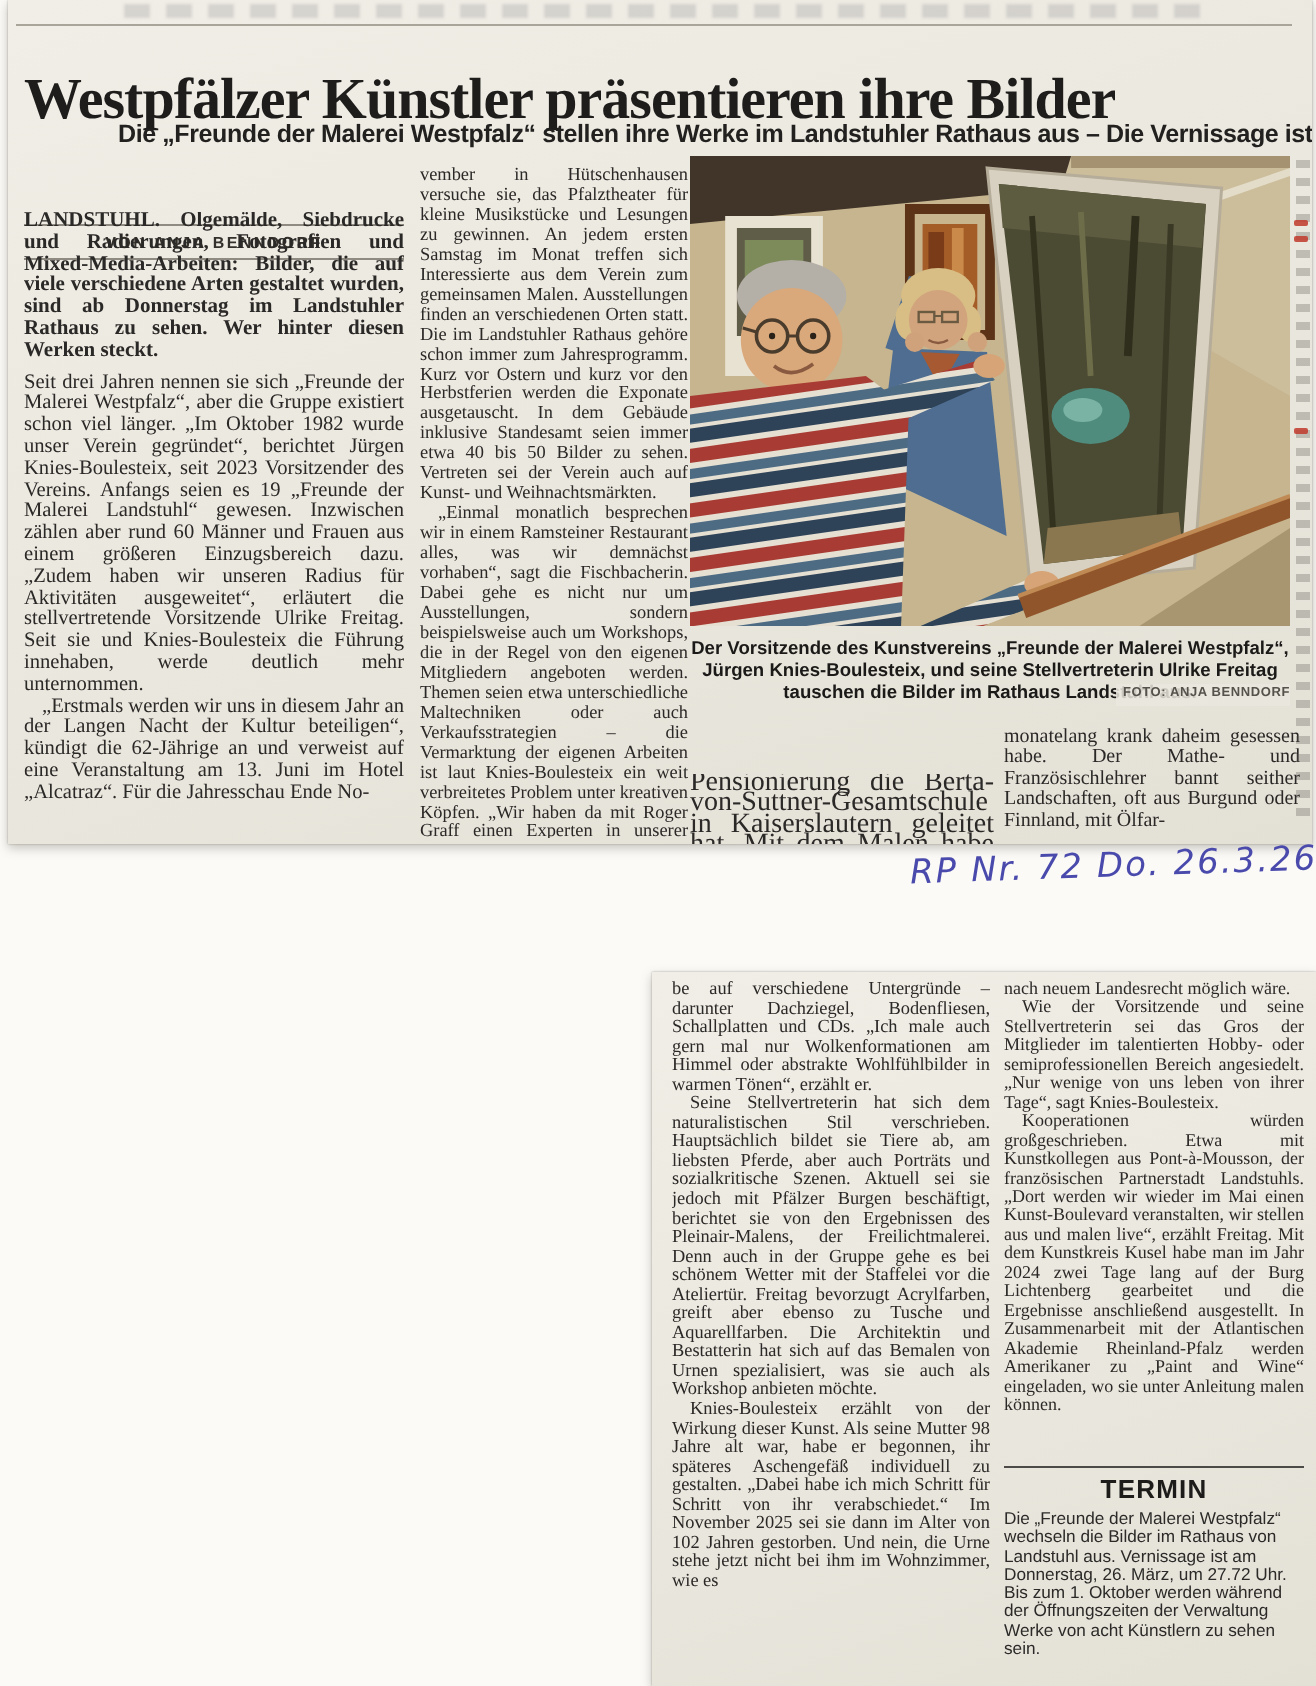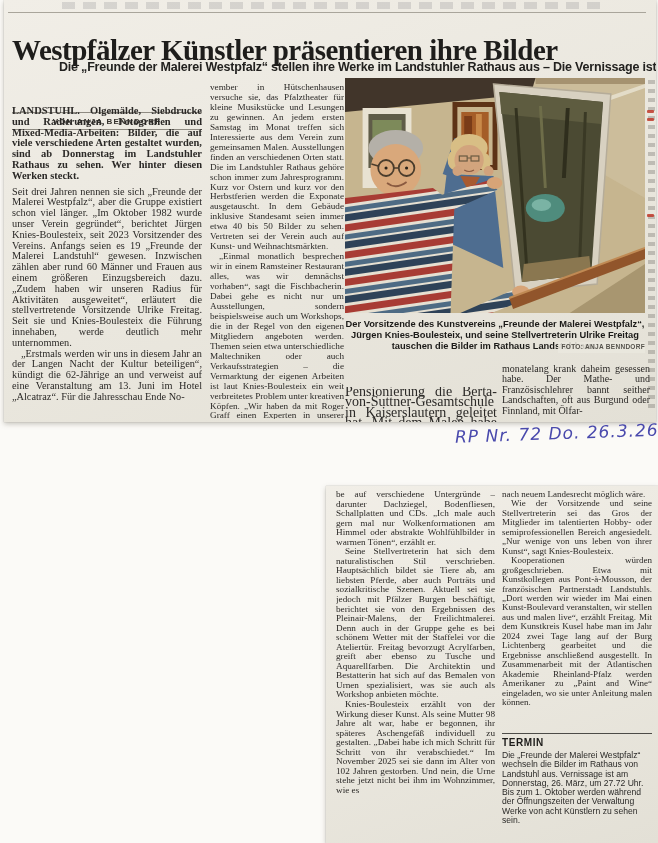--- a/index.html
+++ b/index.html
@@ -76,22 +76,22 @@
     transform:rotate(-2deg);white-space:nowrap;
   }
   
   .blcol{left:10px;top:4px;width:159px;height:349px;font-size:9.2px;line-height:9.55px;}
   .brcol{left:176px;top:4px;width:150px;height:240px;font-size:9.0px;line-height:9.45px;}
   .termin{
     left:176px;top:247px;width:150px;
     border-top:1px solid #4c4b47;padding-top:3px;
   }
   .termin-title{
-    font-family:"Liberation Sans",sans-serif;font-weight:bold;font-size:10px;
-    letter-spacing:.6px;color:#1d1c1a;margin-bottom:3px;
+    font-family:"Liberation Sans",sans-serif;font-weight:bold;font-size:13px;
+    letter-spacing:.6px;color:#1d1c1a;margin-bottom:3px;text-align:center;
   }
   .termin-text{
     font-family:"Liberation Sans",sans-serif;font-size:8.6px;line-height:9.3px;color:#2b2a28;
   }
 </style>
 </head>
 <body>
 
 <div class="piece" id="piece-top">
 
@@ -223,21 +223,21 @@
 <div class="piece" id="piece-bottom">
 
   <div class="abs col blcol">
     <p>be auf verschiedene Untergründe – darunter Dachziegel, Bodenfliesen, Schallplatten und CDs. „Ich male auch gern mal nur Wolkenformationen am Himmel oder abstrakte Wohlfühlbilder in warmen Tönen“, erzählt er.</p>
     <p class="ind">Seine Stellvertreterin hat sich dem naturalistischen Stil verschrieben. Hauptsächlich bildet sie Tiere ab, am liebsten Pferde, aber auch Porträts und sozialkritische Szenen. Aktuell sei sie jedoch mit Pfälzer Burgen beschäftigt, berichtet sie von den Ergebnissen des Pleinair-Malens, der Freilichtmalerei. Denn auch in der Gruppe gehe es bei schönem Wetter mit der Staffelei vor die Ateliertür. Freitag bevorzugt Acrylfarben, greift aber ebenso zu Tusche und Aquarellfarben. Die Architektin und Bestatterin hat sich auf das Bemalen von Urnen spezialisiert, was sie auch als Workshop anbieten möchte.</p>
     <p class="ind">Knies-Boulesteix erzählt von der Wirkung dieser Kunst. Als seine Mutter 98 Jahre alt war, habe er begonnen, ihr späteres Aschengefäß individuell zu gestalten. „Dabei habe ich mich Schritt für Schritt von ihr verabschiedet.“ Im November 2025 sei sie dann im Alter von 102 Jahren gestorben. Und nein, die Urne stehe jetzt nicht bei ihm im Wohnzimmer, wie es</p>
   </div>
 
   <div class="abs col brcol">
     <p>nach neuem Landesrecht möglich wäre.</p>
-    <p class="ind">Wie der Vorsitzende und seine Stellvertreterin sei das Gros der Mitglieder im talentierten Hobby- oder semiprofessionellen Bereich angesiedelt. „Nur wenige von uns leben von ihrer Kunst“, sagt Knies-Boulesteix.</p>
+    <p class="ind">Wie der Vorsitzende und seine Stellvertreterin sei das Gros der Mitglieder im talentierten Hobby- oder semiprofessionellen Bereich angesiedelt. „Nur wenige von uns leben von ihrer Tage“, sagt Knies-Boulesteix.</p>
     <p class="ind">Kooperationen würden großgeschrieben. Etwa mit Kunstkollegen aus Pont-à-Mousson, der französischen Partnerstadt Landstuhls. „Dort werden wir wieder im Mai einen Kunst-Boulevard veranstalten, wir stellen aus und malen live“, erzählt Freitag. Mit dem Kunstkreis Kusel habe man im Jahr 2024 zwei Tage lang auf der Burg Lichtenberg gearbeitet und die Ergebnisse anschließend ausgestellt. In Zusammenarbeit mit der Atlantischen Akademie Rheinland-Pfalz werden Amerikaner zu „Paint and Wine“ eingeladen, wo sie unter Anleitung malen können.</p>
   </div>
 
   <div class="abs termin">
     <div class="termin-title">TERMIN</div>
     <div class="termin-text">Die „Freunde der Malerei Westpfalz“ wechseln die Bilder im Rathaus von Landstuhl aus. Vernissage ist am Donnerstag, 26. März, um 27.72 Uhr. Bis zum 1. Oktober werden während der Öffnungszeiten der Verwaltung Werke von acht Künstlern zu sehen sein.</div>
   </div>
 </div>
 
 </body></html>

